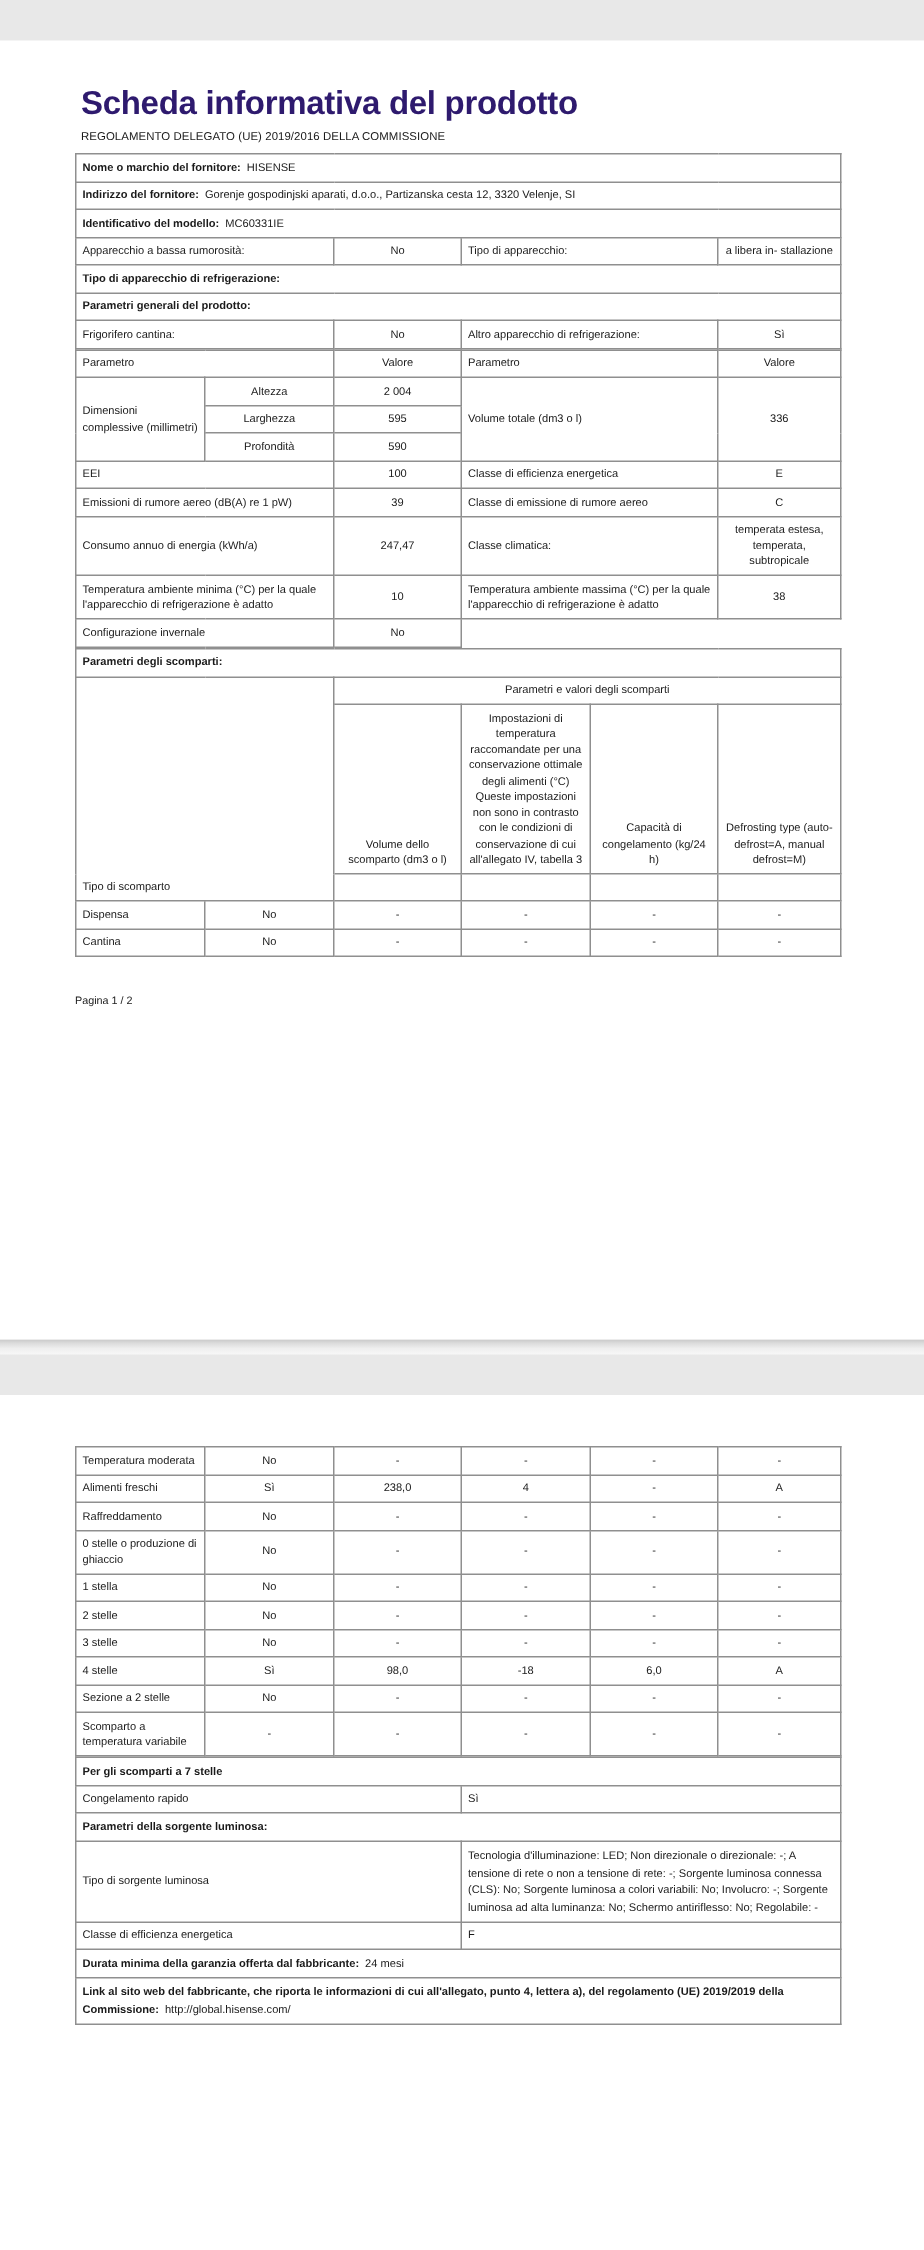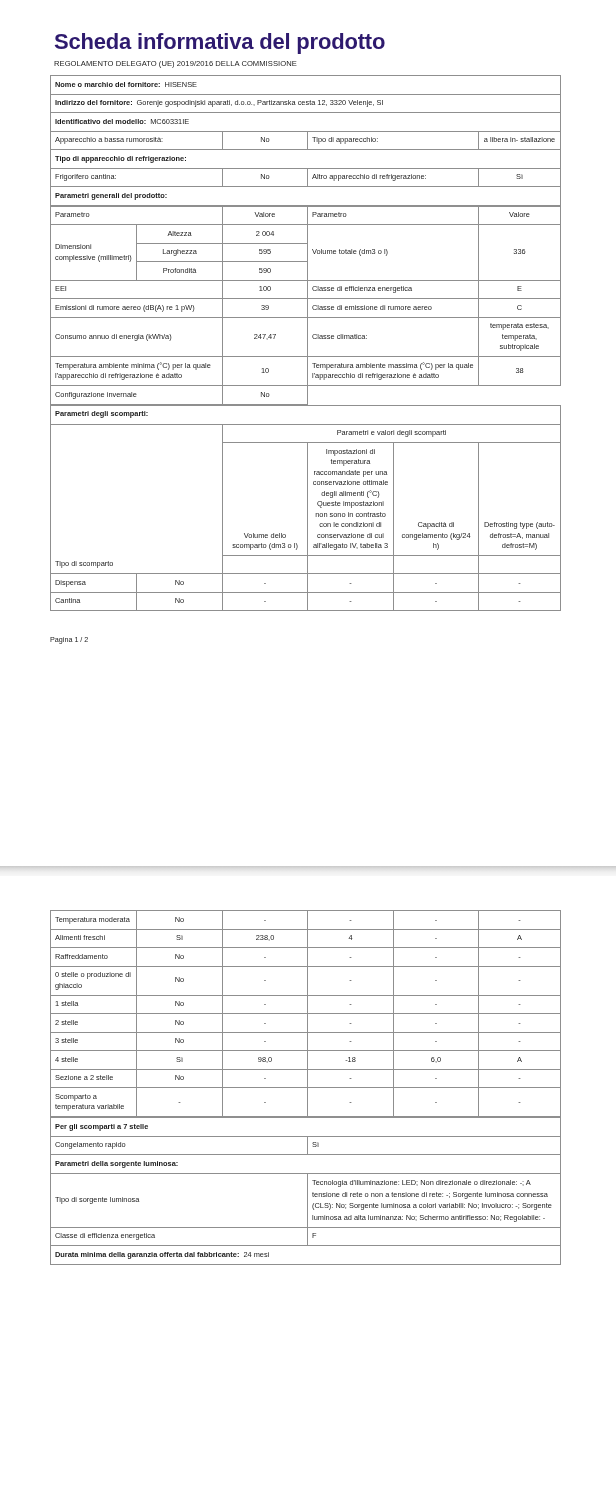--- a/index.html
+++ b/index.html
@@ -12,20 +12,21 @@
     font-family: "Liberation Sans", sans-serif;
     font-size: 7.4px;
     color: #1a1a1a;
     -webkit-font-smoothing: antialiased;
   }
   .page {
     background: #ffffff;
     width: 616px;
     box-sizing: border-box;
     position: relative;
+    margin-top: 27px;
   }
   #page-1 { height: 866px; padding: 0; }
   .page-gap {
     height: 10px;
     background: linear-gradient(to bottom, #c9c9c9 0%, #dcdcdc 25%, #efefef 60%, #f7f7f7 100%);
   }
   #page-2 { min-height: 624px; padding-bottom: 30px; }
 
   .sheet {
     margin: 0 50px 0 50px;
@@ -103,27 +104,27 @@
           <td>Apparecchio a bassa rumorosità:</td>
           <td class="c">No</td>
           <td>Tipo di apparecchio:</td>
           <td class="c">a libera in-
 stallazione</td>
         </tr>
         <tr>
           <td class="b" colspan="4">Tipo di apparecchio di refrigerazione:</td>
         </tr>
         <tr>
+          <td class="b" colspan="4">Parametri generali del prodotto:</td>
+        </tr>
+        <tr>
           <td>Frigorifero cantina:</td>
           <td class="c">No</td>
           <td>Altro apparecchio di refrigerazione:</td>
           <td class="c">Sì</td>
-        </tr>
-        <tr>
-          <td class="b" colspan="4">Parametri generali del prodotto:</td>
         </tr>
       </tbody>
     </table>
 
     <table class="doc">
       <colgroup>
           <col style="width:86px">
           <col style="width:86px">
           <col style="width:85px">
           <col style="width:171px">
@@ -357,17 +358,20 @@
           <td>Tipo di sorgente luminosa</td>
           <td style="line-height:1.55">Tecnologia d'illuminazione: LED; Non direzionale o direzionale: -; A tensione di rete o non a tensione di rete: -; Sorgente luminosa connessa (CLS): No; Sorgente luminosa a colori variabili: No; Involucro: -; Sorgente luminosa ad alta luminanza: No; Schermo antiriflesso: No; Regolabile: -</td>
         </tr>
         <tr>
           <td>Classe di efficienza energetica</td>
           <td>F</td>
         </tr>
         <tr>
           <td class="b" colspan="2"><span>Durata minima della garanzia offerta dal fabbricante:</span><span class="val-inline">24 mesi</span></td>
         </tr>
+        <tr>
+          <td class="b" colspan="2" style="line-height:1.55"><span>Link al sito web del fabbricante, che riporta le informazioni di cui all'allegato, punto 4, lettera a), del regolamento (UE) 2019/2019 della Commissione:</span><span class="val-inline">http://global.hisense.com/</span></td>
+        </tr>
       </tbody>
     </table>
 
   </div>
 </div>
 
 </body></html>

